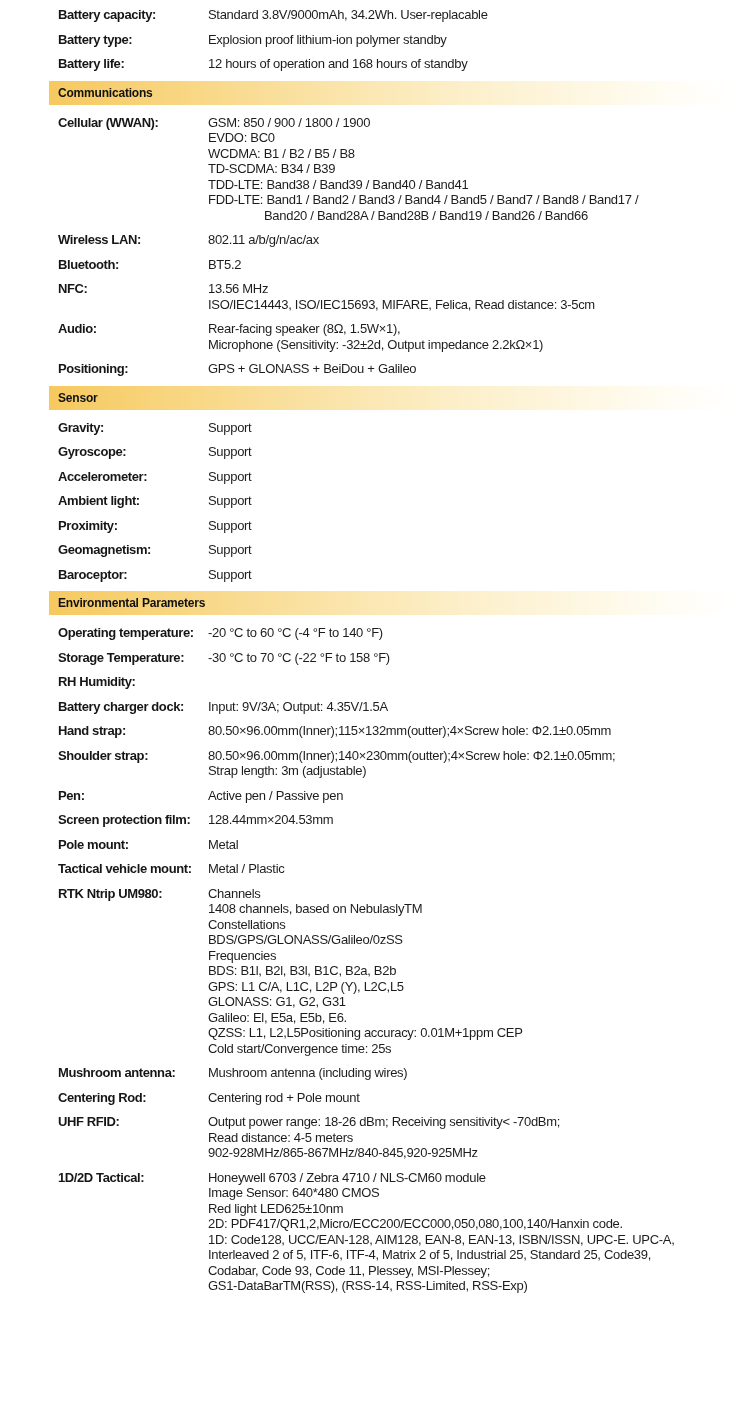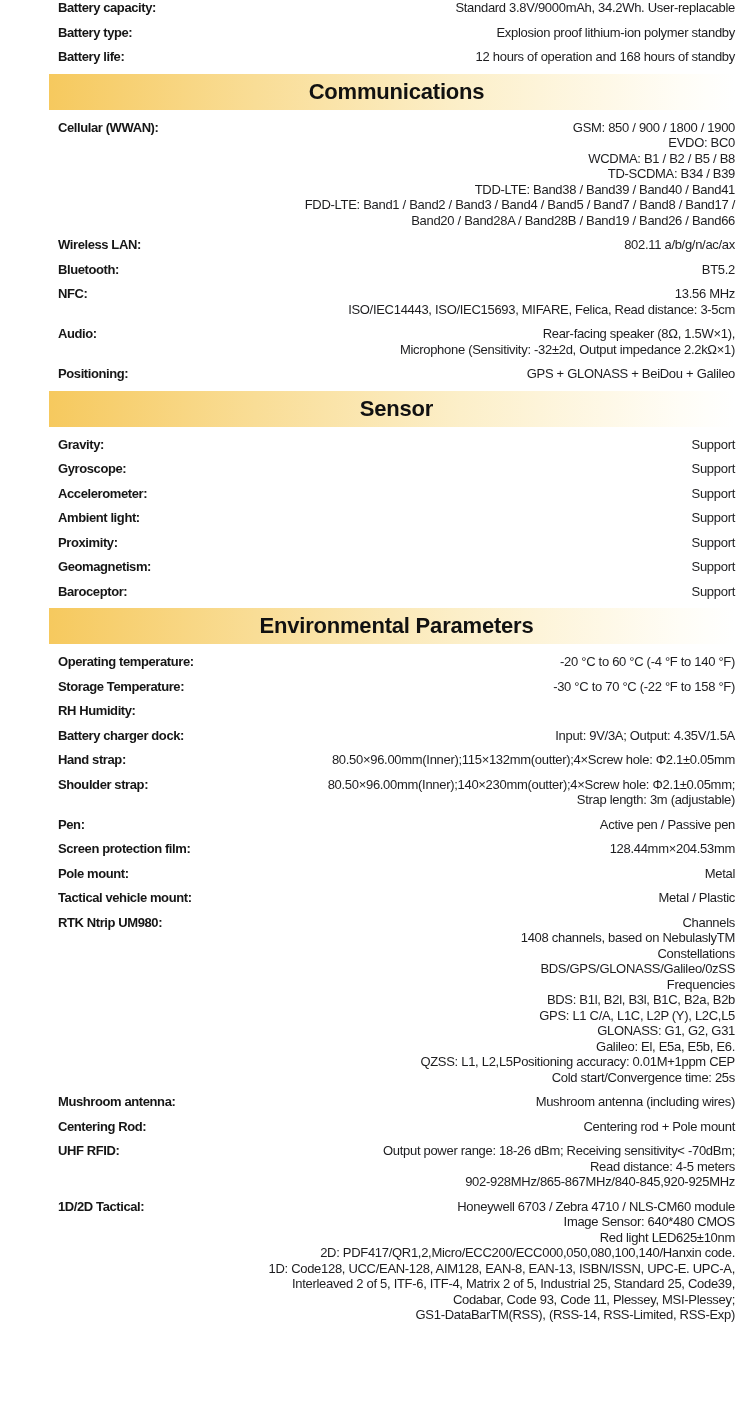--- a/index.html
+++ b/index.html
@@ -9,32 +9,32 @@
     width: 750px;
     height: 1425px;
     overflow: hidden;
     font-family: "Liberation Sans", sans-serif;
     color: #1d1d1f;
   }
   .sheet {
     box-sizing: border-box;
     margin-left: 49px;
     width: 686px;
+    padding-top: 7px;
   }
   .section-header {
     box-sizing: border-box;
     width: 100%;
     margin: 6px 0 10px 0;
     padding: 5px 0 5px 9px;
     background: linear-gradient(to right, #f6c95e 0%, #f9dd96 30%, #fcefc9 60%, #fffdf6 92%, #ffffff 100%);
-    font-size: 22px;
+    font-size: 12px;
     font-weight: bold;
     letter-spacing: -0.2px;
     color: #111111;
-    text-align: center;
   }
   .rows {
     padding-left: 9px;
   }
   .spec-row {
     display: flex;
     align-items: flex-start;
     margin-bottom: 9px;
   }
   .spec-label {
@@ -43,21 +43,20 @@
     font-weight: bold;
     font-size: 13px;
     line-height: 15.5px;
     letter-spacing: -0.4px;
     white-space: nowrap;
     color: #161616;
   }
   .spec-value {
     flex: 1 1 auto;
     min-width: 0;
-    text-align: right;
   }
   .value-line {
     font-size: 13px;
     line-height: 15.5px;
     letter-spacing: -0.3px;
     white-space: nowrap;
     color: #1d1d1f;
   }
   .value-line.indent {
     padding-left: 56px;

